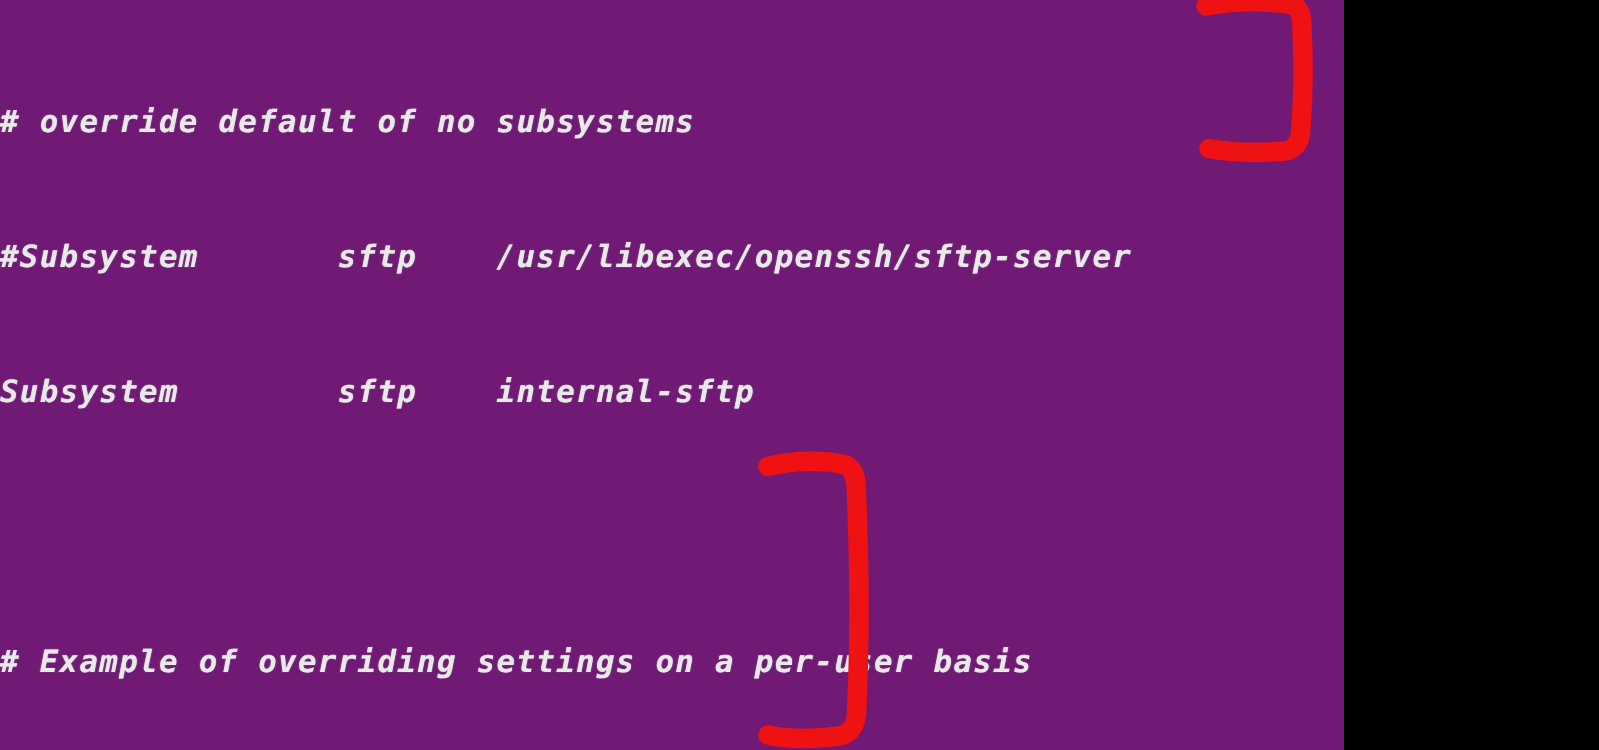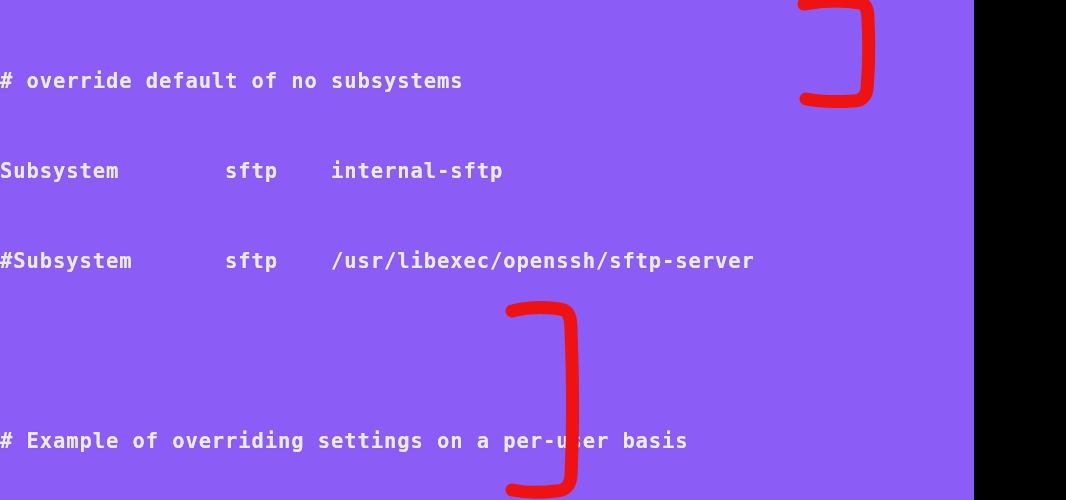--- a/index.html
+++ b/index.html
@@ -3,24 +3,25 @@
 <meta charset="utf-8">
 <title>sshd_config terminal view</title>
 <style>
   html, body {
     margin: 0;
     padding: 0;
     background: #000000;
   }
   #screen {
     position: relative;
-    width: 974px;
+    width: 896px;
     height: 500px;
-    background: #8b5cf6;
+    background: #701a75;
     overflow: hidden;
+    font-style: italic;
   }
   #terminal {
     position: absolute;
     left: 0;
     top: 0;
     width: 1066px;
     height: 500px;
     font-family: "DejaVu Sans Mono", "Liberation Mono", monospace;
     font-size: 20.5px;
     line-height: 30px;
@@ -59,22 +60,22 @@
   }
 </style>
 </head>
 <body>
 
 <div id="screen">
 
   <div id="terminal">
     <div id="lines-wrap">
       <div class="line"># override default of no subsystems</div>
+      <div class="line">#Subsystem       sftp    /usr/libexec/openssh/sftp-server</div>
       <div class="line">Subsystem        sftp    internal-sftp</div>
-      <div class="line">#Subsystem       sftp    /usr/libexec/openssh/sftp-server</div>
       <div class="line blank"> </div>
       <div class="line"># Example of overriding settings on a per-user basis</div>
       
       
       
       
       
       
       
       

